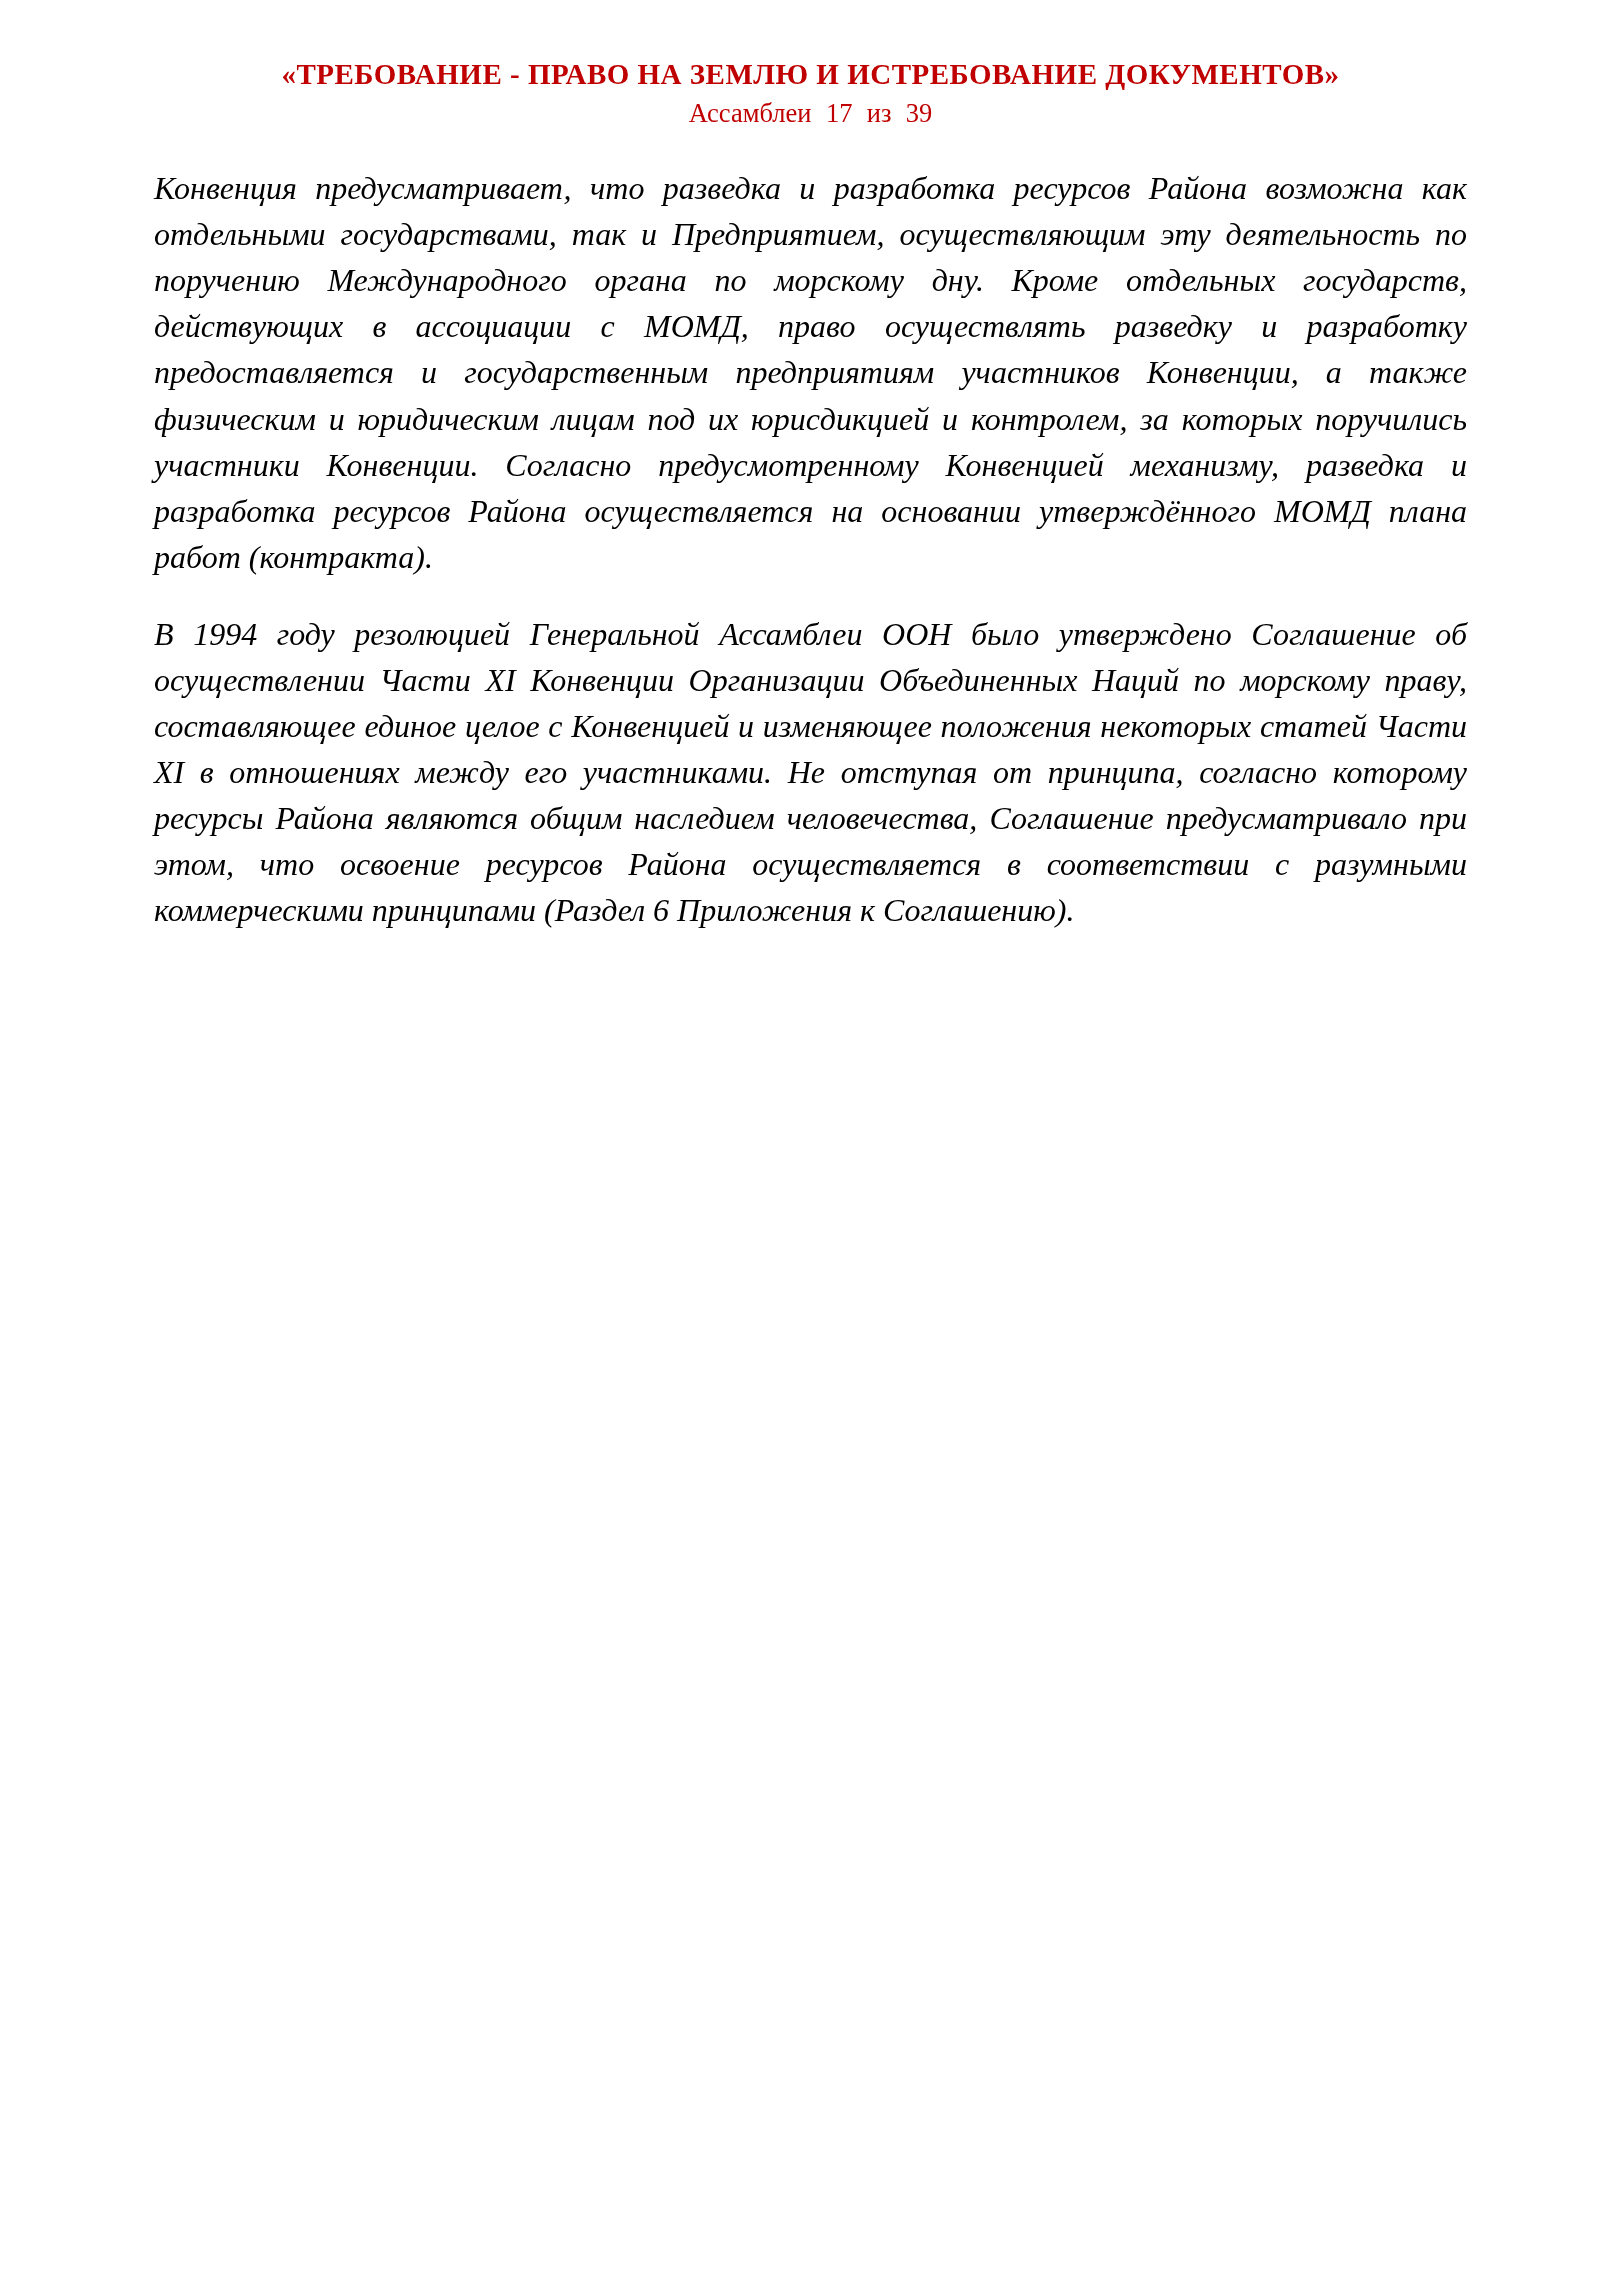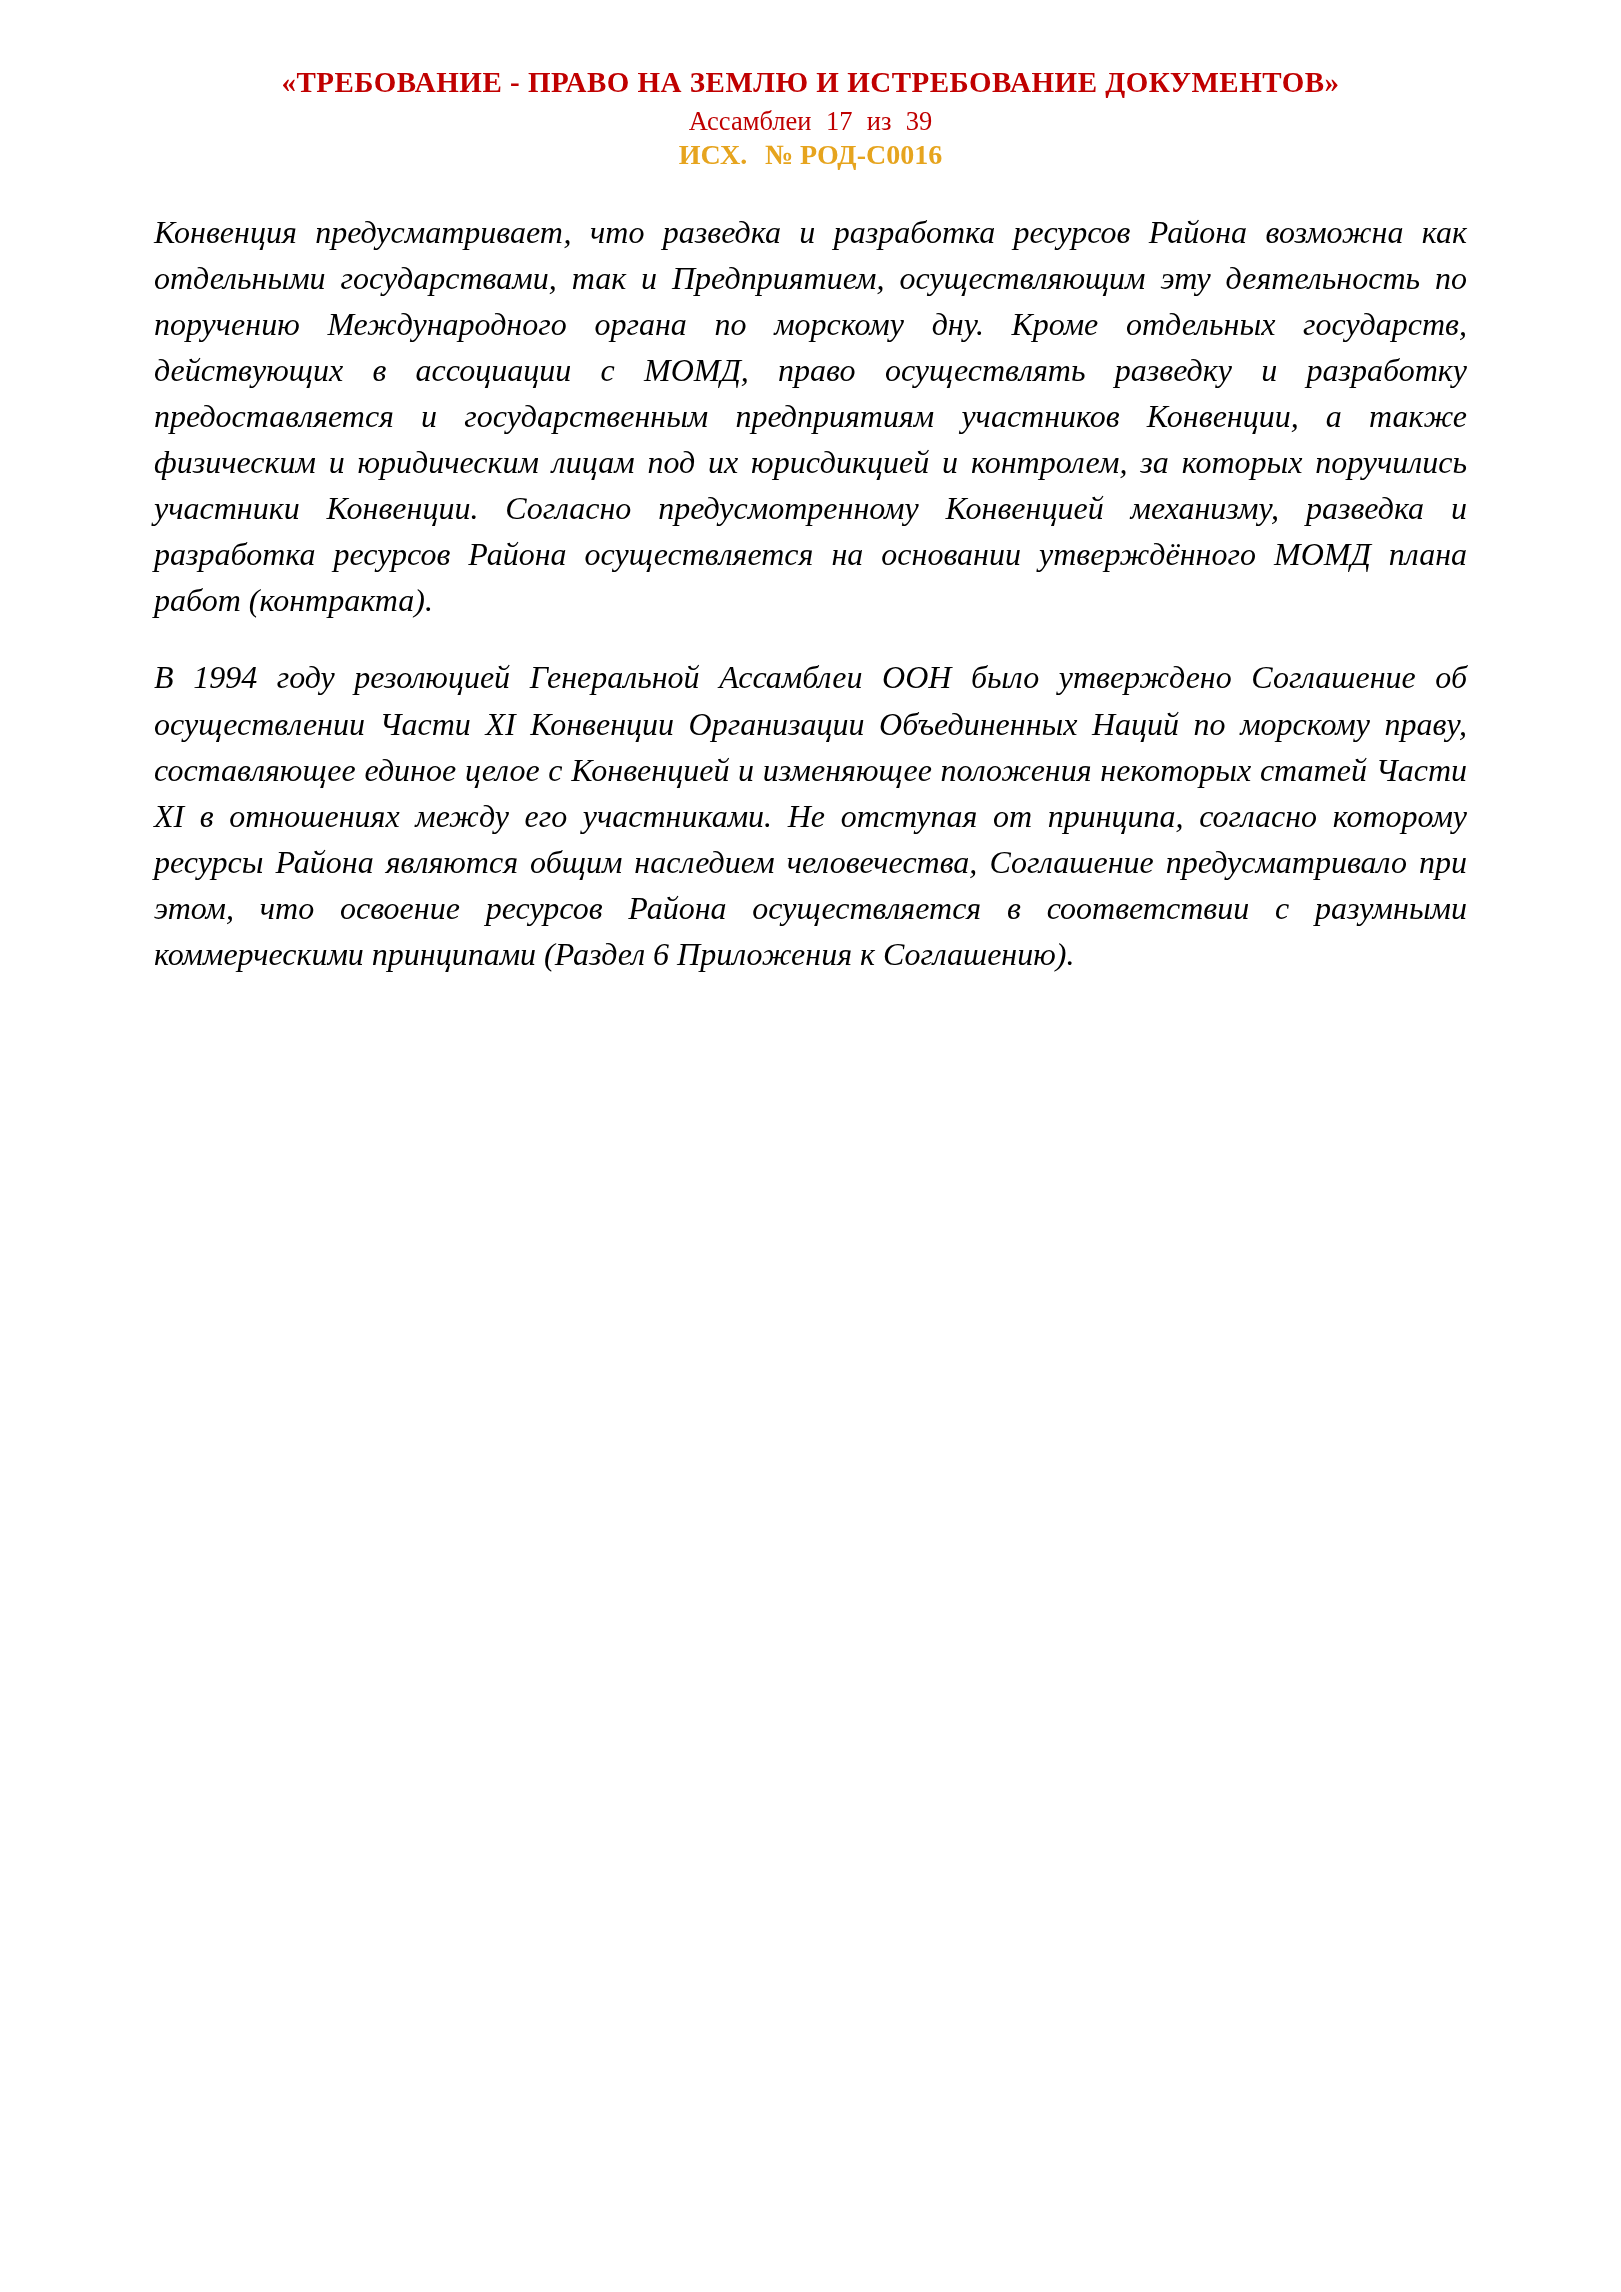--- a/index.html
+++ b/index.html
@@ -14,21 +14,20 @@
     background: var(--page_bg, #ffffff);
     box-sizing: border-box;
     padding: 57px 154px 0 154px;
     font-family: "Liberation Serif", "DejaVu Serif", serif;
     color: var(--body_black, #000000);
     overflow: hidden;
   }
   .doc-header {
     text-align: center;
     margin-bottom: 37px;
-    margin-top: 8px;
   }
   .doc-title {
     font-size: 29px;
     font-weight: bold;
     color: var(--header_red, #c00000);
     line-height: 1.2;
     letter-spacing: 0.5px;
     margin: 0 0 5.9px 0;
   }
   .page-line {
@@ -67,23 +66,20 @@
   <div class="doc-header">
     <div class="doc-title">«ТРЕБОВАНИЕ - ПРАВО НА ЗЕМЛЮ И ИСТРЕБОВАНИЕ ДОКУМЕНТОВ»</div>
 
     <div class="page-line">
       <span>Ассамблеи</span>
       <span class="num">17</span>
       <span>из</span>
       <span class="num">39</span>
     </div>
 
-    <div class="ref-line">
-      <span class="ref-label">ИСХ.</span><span>№ РОД-С0016</span>
-    </div>
   </div>
 
   <div class="doc-body">
     <p>Конвенция предусматривает, что разведка и разработка ресурсов Района возможна как отдельными государствами, так и Предприятием, осуществляющим эту деятельность по поручению Международного органа по морскому дну. Кроме отдельных государств, действующих в ассоциации с МОМД, право осуществлять разведку и разработку предоставляется и государственным предприятиям участников Конвенции, а также физическим и юридическим лицам под их юрисдикцией и контролем, за которых поручились участники Конвенции. Согласно предусмотренному Конвенцией механизму, разведка и разработка ресурсов Района осуществляется на основании утверждённого МОМД плана работ (контракта).</p>
     <p>В 1994 году резолюцией Генеральной Ассамблеи ООН было утверждено Соглашение об осуществлении Части XI Конвенции Организации Объединенных Наций по морскому праву, составляющее единое целое с Конвенцией и изменяющее положения некоторых статей Части XI в отношениях между его участниками. Не отступая от принципа, согласно которому ресурсы Района являются общим наследием человечества, Соглашение предусматривало при этом, что освоение ресурсов Района осуществляется в соответствии с разумными коммерческими принципами (Раздел 6 Приложения к Соглашению).</p>
   </div>
 
 </div>
 
 

